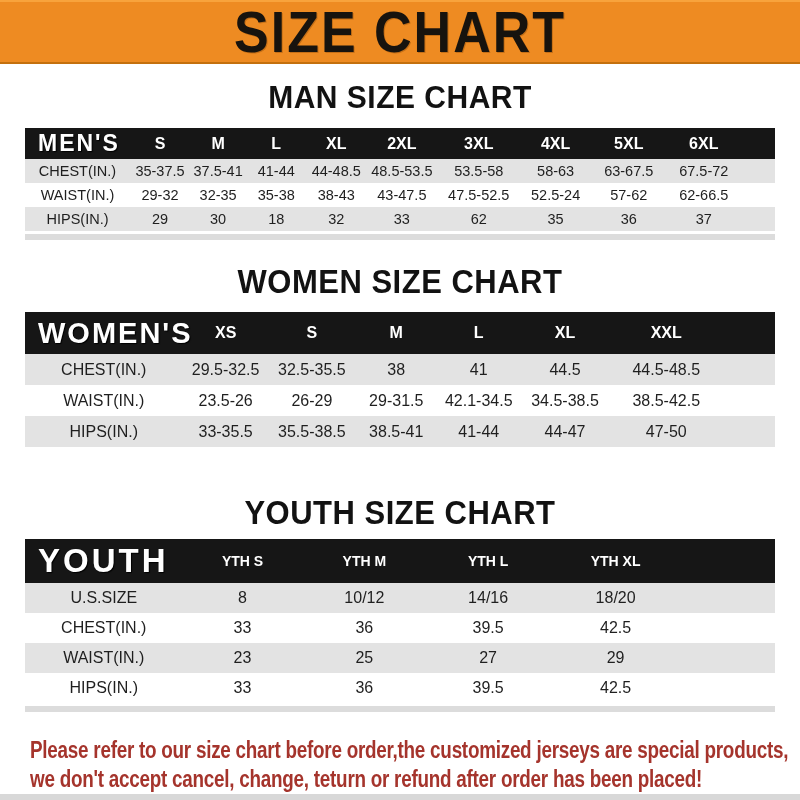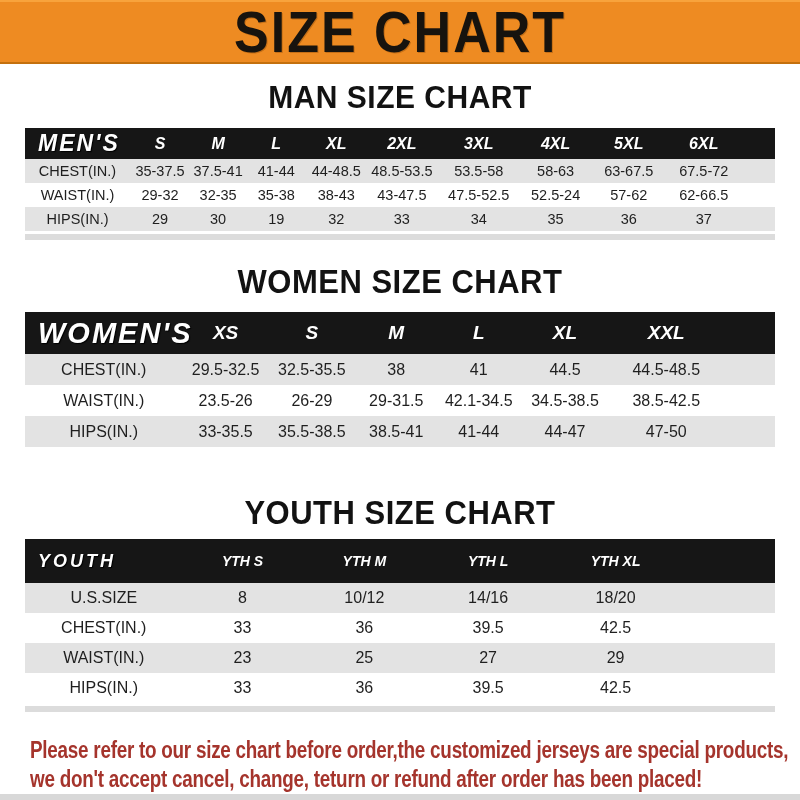--- a/index.html
+++ b/index.html
@@ -33,42 +33,42 @@
     transform:scaleY(1.05);
   }
   .heading.man{font-size:30px;line-height:36px;margin:16px 0 12px;}
   .heading.women{font-size:31px;line-height:38px;margin:24px 0 10px;}
   .heading.youth{font-size:31px;line-height:38px;margin:48px 0 6px;}
   table.size-table{
     width:750px;margin:0 auto;border-collapse:collapse;table-layout:fixed;
   }
   table.size-table thead th{
     background:var(--header-bg);color:var(--header-text);
-    font-weight:700;text-align:center;vertical-align:middle;white-space:nowrap;font-style:italic;
+    font-weight:700;text-align:center;vertical-align:middle;white-space:nowrap;
   }
   table.size-table thead th.corner{
     text-align:left;padding-left:13px;letter-spacing:2px;
     text-shadow:1px 1px 1px #000;
   }
   table.size-table td{
     text-align:center;vertical-align:middle;color:var(--cell-text);white-space:nowrap;
   }
   table.size-table tbody tr:nth-child(odd) td{background:var(--row-alt-bg);}
   table.size-table tbody tr:nth-child(even) td{background:#ffffff;}
   
   table[data-table="men"] thead th{height:31px;font-size:16px;}
   table[data-table="men"] thead th.corner{font-size:23px;}
   table[data-table="men"] td{height:24px;font-size:14.5px;}
   
-  table[data-table="women"] thead th{height:42px;font-size:19px;}
+  table[data-table="women"] thead th{height:42px;font-size:16px;}
   table[data-table="women"] thead th.corner{font-size:29px;}
   table[data-table="women"] td{height:31px;font-size:16px;}
   
   table[data-table="youth"] thead th{height:44px;font-size:14px;}
-  table[data-table="youth"] thead th.corner{font-size:18px;letter-spacing:3px;}
+  table[data-table="youth"] thead th.corner{font-size:33px;letter-spacing:3px;}
   table[data-table="youth"] td{height:30px;font-size:16px;}
   .table-strip{
     width:750px;height:6px;margin:3px auto 0;background:var(--strip-gray);
   }
   .footer-note{
     margin:24px 0 0 30px;color:var(--footer-red);
     font-size:23px;font-weight:700;line-height:29px;letter-spacing:-0.3px;
   }
   .footer-note .line{
     transform:scaleX(0.82);transform-origin:0 50%;white-space:nowrap;
@@ -138,24 +138,24 @@
         <td>47.5-52.5</td>
         <td>52.5-24</td>
         <td>57-62</td>
         <td>62-66.5</td>
         <td></td>
       </tr>
       <tr>
         <td class="rowlabel">HIPS(IN.)</td>
         <td>29</td>
         <td>30</td>
-        <td>19</td>
+        <td>18</td>
         <td>32</td>
         <td>33</td>
-        <td>34</td>
+        <td>62</td>
         <td>35</td>
         <td>36</td>
         <td>37</td>
         <td></td>
       </tr>
     </tbody>
   </table>
 <div class="table-strip"></div>
 
 <div class="heading women">WOMEN SIZE CHART</div>

